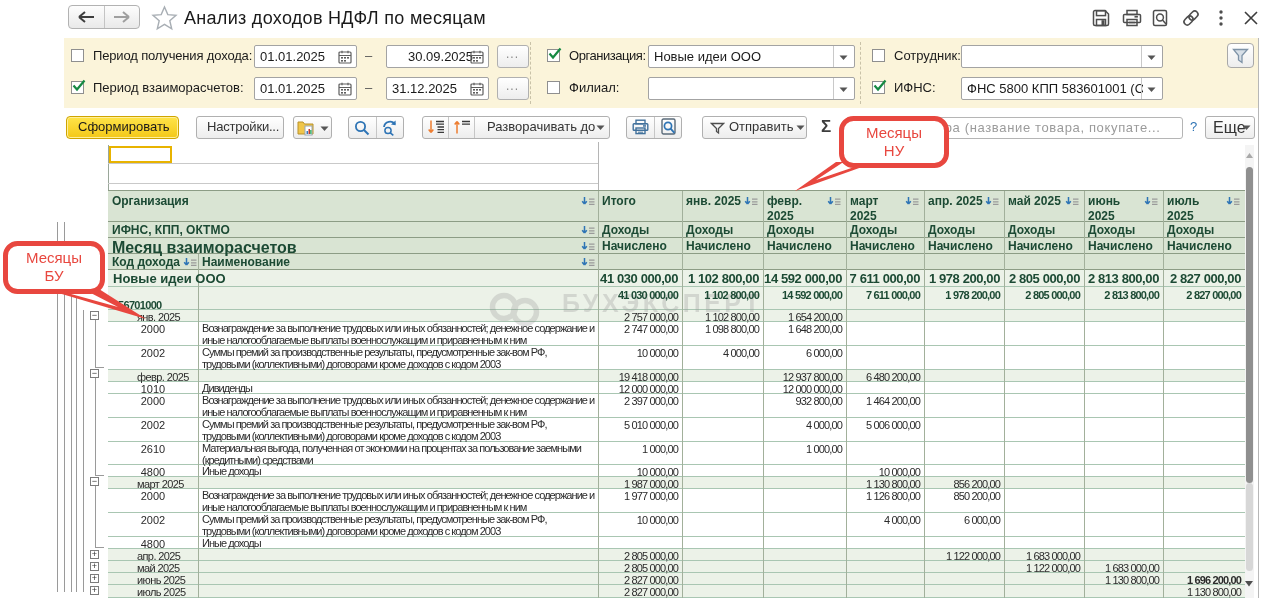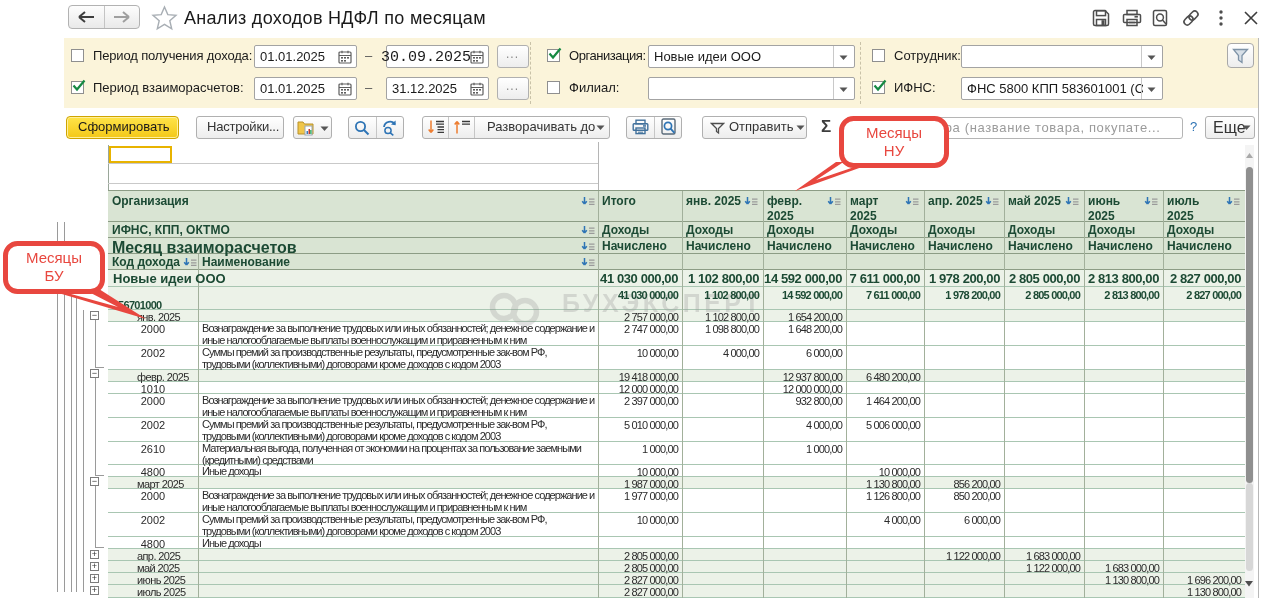--- a/index.html
+++ b/index.html
@@ -83,21 +83,21 @@
       <g fill="#5e5e5e">
         <rect x="3" y="7" width="2" height="1.6"></rect>
         <rect x="6" y="7" width="2" height="1.6"></rect>
         <rect x="9" y="7" width="2" height="1.6"></rect>
         <rect x="3" y="10" width="2" height="1.6"></rect>
         <rect x="6" y="10" width="2" height="1.6"></rect>
       </g>
     </svg>
 <div class="abs" style="left:365px;top:48px;font-size:13px;color:#555;">–</div>
 <div class="abs" style="left:386px;top:45px;width:103px;height:23px;background:#fff;border:1px solid #a3a3a3;border-radius:2px;"></div>
-<div class="abs" style="left:381px;top:49px;font-size:15px;color:#1a1a1a;font-family:Liberation Mono, monospace;">30.09.2025</div>
+<div class="abs" style="left:408px;top:49px;font-size:13px;color:#1a1a1a;">30.09.2025</div>
 <svg class="abs" style="left:470px;top:50px;" width="14" height="14">
       <g fill="none" stroke="#5e5e5e" stroke-width="1.2">
         <rect x="1" y="2" width="12" height="11" rx="1"></rect>
         <path d="M1 5.5 h12 M4 0.8 v2.5 M10 0.8 v2.5"></path>
       </g>
       <g fill="#5e5e5e">
         <rect x="3" y="7" width="2" height="1.6"></rect>
         <rect x="6" y="7" width="2" height="1.6"></rect>
         <rect x="9" y="7" width="2" height="1.6"></rect>
         <rect x="3" y="10" width="2" height="1.6"></rect>
@@ -453,20 +453,21 @@
 <div class="abs" style="left:108px;top:347px;width:90px;text-align:center;font-size:11px;color:#2b2b2b;">2002</div>
 <div class="abs desc" style="left:202px;top:347px;font-size:11px;color:#2b2b2b;line-height:11.8px;">Суммы премий за производственные результаты, предусмотренные зак-вом РФ,<br>трудовыми (коллективными) договорами кроме доходов с кодом 2003</div>
 <div class="num" style="left:598px;top:347px;width:84px;">10 000,00</div>
 <div class="num" style="left:682px;top:347px;width:81px;">4 000,00</div>
 <div class="num" style="left:763px;top:347px;width:83px;">6 000,00</div>
 <div class="abs mlab" style="left:137px;top:371px;font-size:11px;color:#2b2b2b;">февр. 2025</div>
 <div class="num" style="left:598px;top:371px;width:84px;">19 418 000,00</div>
 <div class="num" style="left:763px;top:371px;width:83px;">12 937 800,00</div>
 <div class="num" style="left:846px;top:371px;width:78px;">6 480 200,00</div>
 <div class="abs" style="left:108px;top:383px;width:90px;text-align:center;font-size:11px;color:#2b2b2b;">1010</div>
+<div class="abs desc" style="left:202px;top:383px;font-size:11px;color:#2b2b2b;line-height:11.8px;">Дивиденды</div>
 <div class="num" style="left:598px;top:383px;width:84px;">12 000 000,00</div>
 <div class="num" style="left:763px;top:383px;width:83px;">12 000 000,00</div>
 <div class="abs" style="left:108px;top:395px;width:90px;text-align:center;font-size:11px;color:#2b2b2b;">2000</div>
 <div class="abs desc" style="left:202px;top:395px;font-size:11px;color:#2b2b2b;line-height:11.8px;">Вознаграждение за выполнение трудовых или иных обязанностей; денежное содержание и<br>иные налогооблагаемые выплаты военнослужащим и приравненным к ним</div>
 <div class="num" style="left:598px;top:395px;width:84px;">2 397 000,00</div>
 <div class="num" style="left:763px;top:395px;width:83px;">932 800,00</div>
 <div class="num" style="left:846px;top:395px;width:78px;">1 464 200,00</div>
 <div class="abs" style="left:108px;top:419px;width:90px;text-align:center;font-size:11px;color:#2b2b2b;">2002</div>
 <div class="abs desc" style="left:202px;top:419px;font-size:11px;color:#2b2b2b;line-height:11.8px;">Суммы премий за производственные результаты, предусмотренные зак-вом РФ,<br>трудовыми (коллективными) договорами кроме доходов с кодом 2003</div>
 <div class="num" style="left:598px;top:419px;width:84px;">5 010 000,00</div>
@@ -500,21 +501,21 @@
 <div class="num" style="left:598px;top:550px;width:84px;">2 805 000,00</div>
 <div class="num" style="left:924px;top:550px;width:80px;">1 122 000,00</div>
 <div class="num" style="left:1004px;top:550px;width:80px;">1 683 000,00</div>
 <div class="abs mlab" style="left:137px;top:562px;font-size:11px;color:#2b2b2b;">май 2025</div>
 <div class="num" style="left:598px;top:562px;width:84px;">2 805 000,00</div>
 <div class="num" style="left:1004px;top:562px;width:80px;">1 122 000,00</div>
 <div class="num" style="left:1084px;top:562px;width:79px;">1 683 000,00</div>
 <div class="abs mlab" style="left:137px;top:574px;font-size:11px;color:#2b2b2b;">июнь 2025</div>
 <div class="num" style="left:598px;top:574px;width:84px;">2 827 000,00</div>
 <div class="num" style="left:1084px;top:574px;width:79px;">1 130 800,00</div>
-<div class="num" style="left:1163px;top:574px;width:82px;">1 696 200,00</div>
+<div class="num" style="left:1163px;top:574px;width:82px;font-weight:bold;">1 696 200,00</div>
 <div class="abs mlab" style="left:137px;top:586px;font-size:11px;color:#2b2b2b;">июль 2025</div>
 <div class="num" style="left:598px;top:586px;width:84px;">2 827 000,00</div>
 <div class="num" style="left:1163px;top:586px;width:82px;">1 130 800,00</div>
 <div class="abs" style="left:57px;top:222px;width:1px;height:370px;background:#9a9a9a;"></div>
 <div class="abs" style="left:64px;top:222px;width:1px;height:370px;background:#9a9a9a;"></div>
 <div class="abs" style="left:71px;top:270px;width:1px;height:322px;background:#9a9a9a;"></div>
 <div class="abs" style="left:76px;top:287px;width:1px;height:305px;background:#9a9a9a;"></div>
 <div class="abs" style="left:83px;top:310px;width:1px;height:282px;background:#9a9a9a;"></div>
 <div class="abs" style="left:95px;top:320px;width:1px;height:48px;background:#9a9a9a;"></div>
 <div class="abs" style="left:95px;top:367px;width:9px;height:1px;background:#9a9a9a;"></div>

